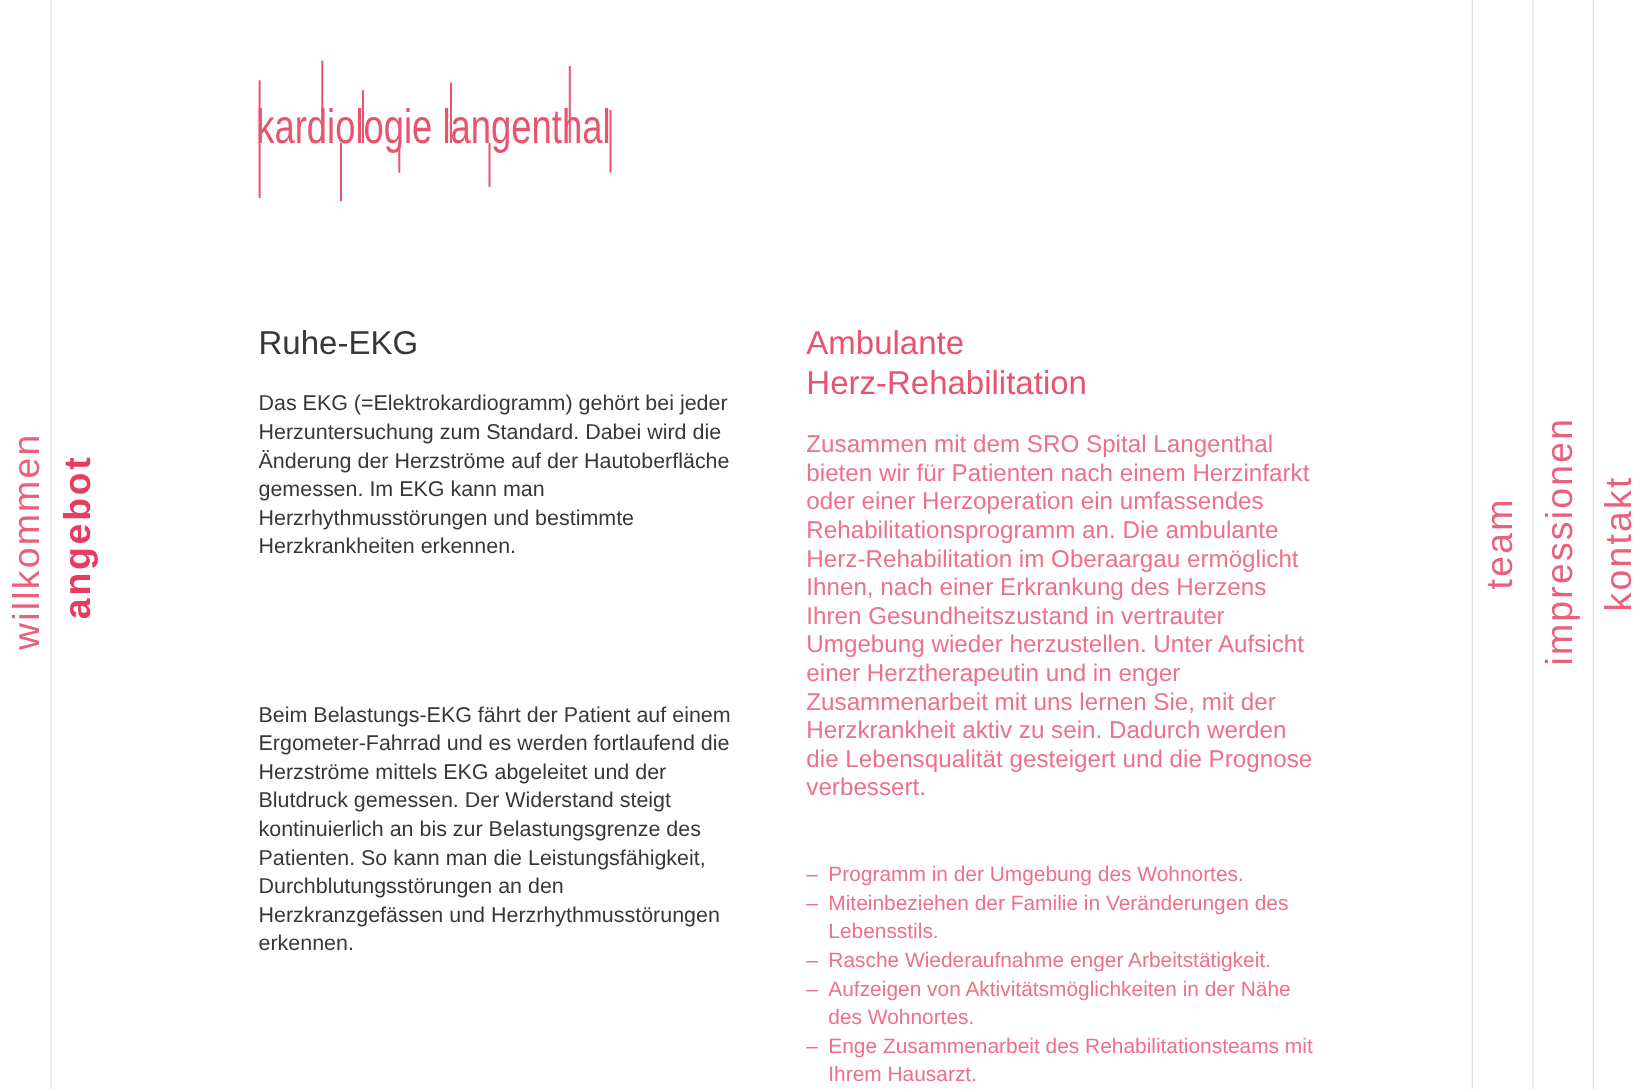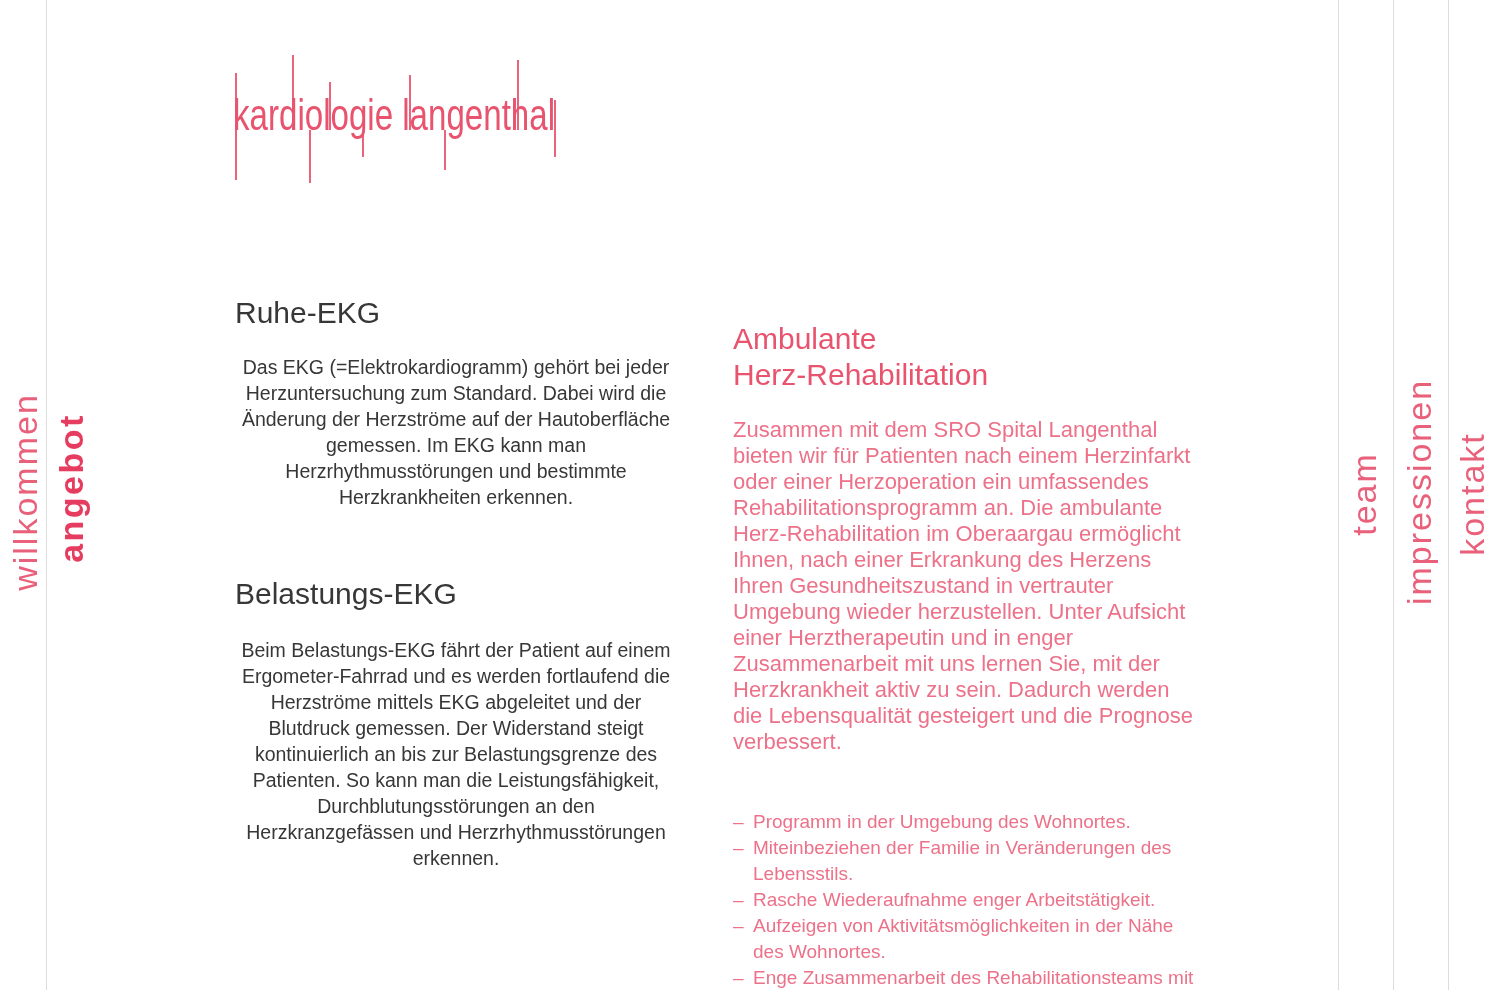--- a/index.html
+++ b/index.html
@@ -22,24 +22,24 @@
         cursor:pointer;font-weight:300;}
   .vnav.active{color:var(--accent-strong);font-weight:bold;letter-spacing:2.5px;}
 
   .logo{position:absolute;left:233px;top:50px;display:block;cursor:pointer;}
   .logo svg{display:block;}
   .logo text{font-family:"Liberation Sans","DejaVu Sans",sans-serif;font-weight:300;}
 
   .block{position:absolute;}
   h2.dark{font-size:30px;line-height:36px;font-weight:400;color:var(--text-dark);}
   h2.pink{font-size:30px;line-height:36px;font-weight:300;color:var(--accent);white-space:pre-line;}
-  p.body-dark{font-size:19.5px;line-height:26px;color:var(--text-dark);font-weight:300;text-align:center;}
+  p.body-dark{font-size:19.5px;line-height:26px;color:var(--text-dark);font-weight:300;}
   p.body-pink{font-size:22px;line-height:26px;color:var(--accent-light);font-weight:300;}
   .col-l{width:442px;}
-  .col-r{width:462px;margin-top:26px;}
+  .col-r{width:462px;}
   ul.bullets{list-style:none;}
   ul.bullets li{display:flex;font-size:19px;line-height:26px;color:var(--accent-light);font-weight:300;}
   ul.bullets .dash{flex:0 0 20px;}
   ul.bullets .btxt{flex:1;}
 </style>
 </head>
 <body>
 
 <div class="page">
 
@@ -72,23 +72,20 @@
     </svg>
   </a>
 
   <div class="block col-l" style="left:235px;top:295px">
     <h2 class="dark">Ruhe-EKG</h2>
   </div>
   <div class="block col-l" style="left:235px;top:354px">
     <p class="body-dark">Das EKG (=Elektrokardiogramm) gehört bei jeder Herzuntersuchung zum Standard. Dabei wird die Änderung der Herzströme auf der Hautoberfläche gemessen. Im EKG kann man Herzrhythmusstörungen und bestimmte Herzkrankheiten erkennen.</p>
   </div>
 
-  <div class="block col-l" style="left:235px;top:576px">
-    <h2 class="dark">Belastungs-EKG</h2>
-  </div>
   <div class="block col-l" style="left:235px;top:637px">
     <p class="body-dark">Beim Belastungs-EKG fährt der Patient auf einem Ergometer-Fahrrad und es werden fortlaufend die Herzströme mittels EKG abgeleitet und der Blutdruck gemessen. Der Widerstand steigt kontinuierlich an bis zur Belastungsgrenze des Patienten. So kann man die Leistungsfähigkeit, Durchblutungsstörungen an den Herzkranzgefässen und Herzrhythmusstörungen erkennen.</p>
   </div>
 
 
   <div class="block col-r" style="left:733px;top:295px">
     <h2 class="pink">Ambulante
 Herz-Rehabilitation</h2>
   </div>
   <div class="block col-r" style="left:733px;top:391px">

